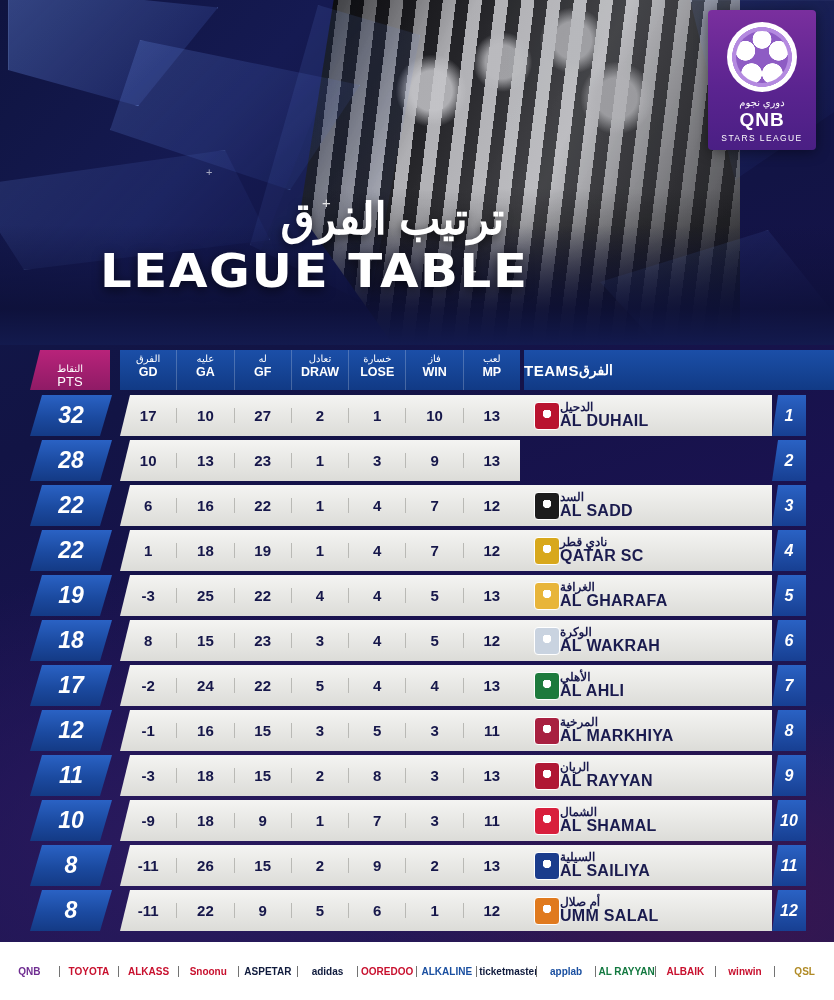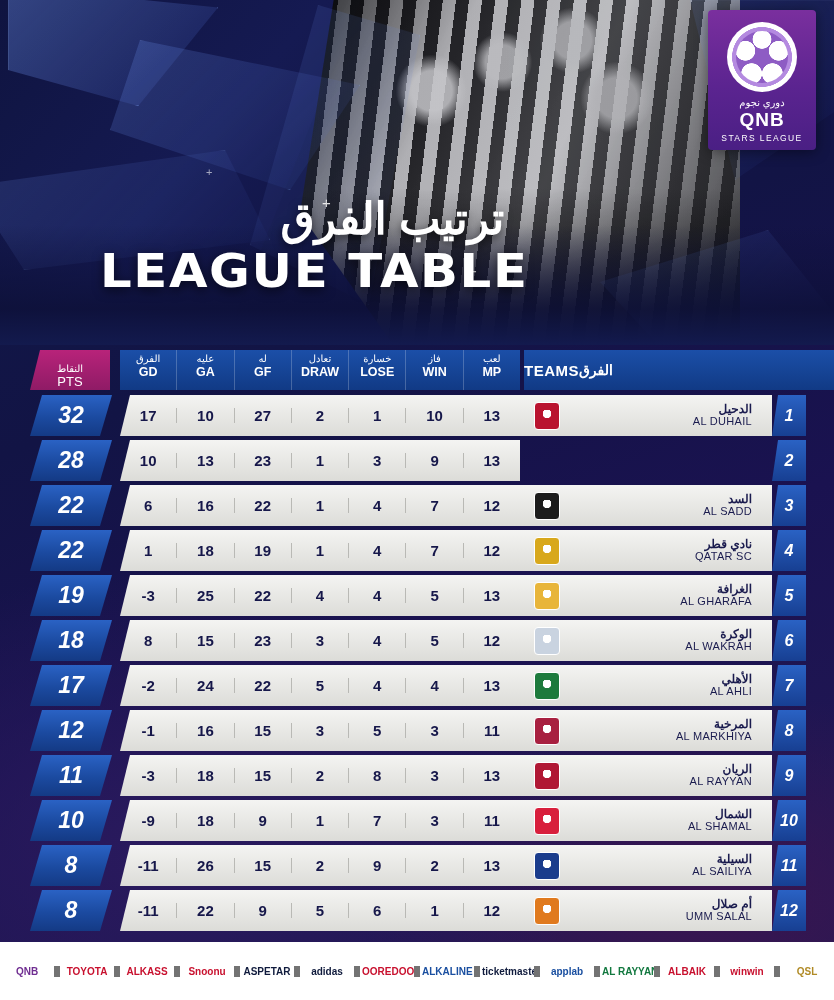--- a/index.html
+++ b/index.html
@@ -172,41 +172,41 @@
   .teamstrip {
     position:absolute; left:520px; top:0; width:252px; height:41px;
     background: linear-gradient(180deg, #f4f4f2 0%, #dcdcd8 100%);
     display:flex; align-items:center;
   }
   .crest {
     width:26px; height:28px; margin-left:14px; border-radius:4px;
     flex:0 0 auto;
   }
   .tnames {
-    flex:1; text-align:right; padding-right:20px; line-height:1.05;
+    flex:1; text-align:left; padding-right:20px; line-height:1.05;
   }
   .tnames .ar { display:block; font-size:12px; font-weight:700; color:#1a1b4e; direction:rtl; }
-  .tnames .en { display:block; font-size:11px; font-weight:400; color:#1a1b4e; letter-spacing:.3px; }
+  .tnames .en { display:block; font-size:16px; font-weight:700; color:#1a1b4e; letter-spacing:.3px; }
 
   .rank {
     position:absolute; left:772px; top:0; width:34px; height:41px;
     background: linear-gradient(180deg, #2a62c4 0%, #173f92 100%);
     color:#fff; font-size:16px; font-weight:800; font-style:italic;
     display:flex; align-items:center; justify-content:center;
     clip-path: polygon(6px 0, 100% 0, 100% 100%, 0 100%);
   }
 
   
   .sponsors {
     position:absolute; left:0; bottom:0; width:834px; height:58px;
     background:#ffffff; display:flex; align-items:center; z-index:10;
   }
   .sp {
     flex:1; text-align:center; font-size:10px; font-weight:700; color:#1d2a5b;
-    border-left:6px solid #737373; padding:0 2px; line-height:1.1;
+    border-left:1px solid #737373; padding:0 2px; line-height:1.1;
     overflow:hidden; white-space:nowrap;
   }
   .sp:first-child { border-left:none; }
   .sp.red { color:#c8102e; }
   .sp.dark { color:#0f1a3c; }
   .sp.blue { color:#1a4fa0; }
   .sp.green { color:#12783f; }
   .sp.purple { color:#6f2d91; }
   .sp.gold { color:#b08a25; }
 </style>

